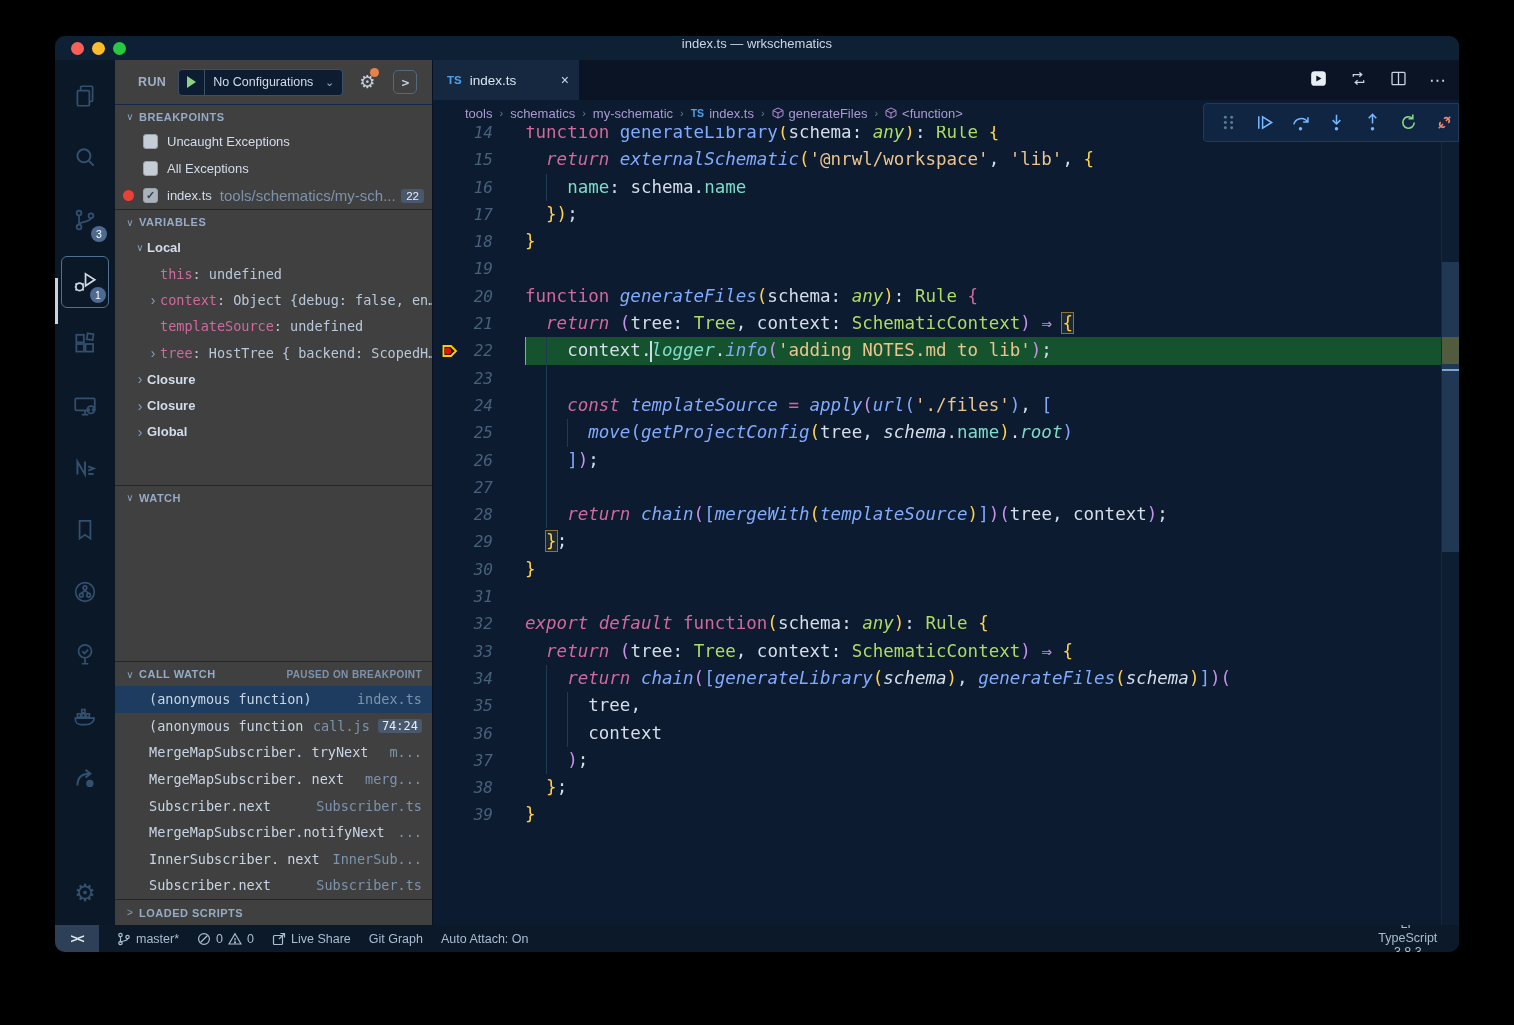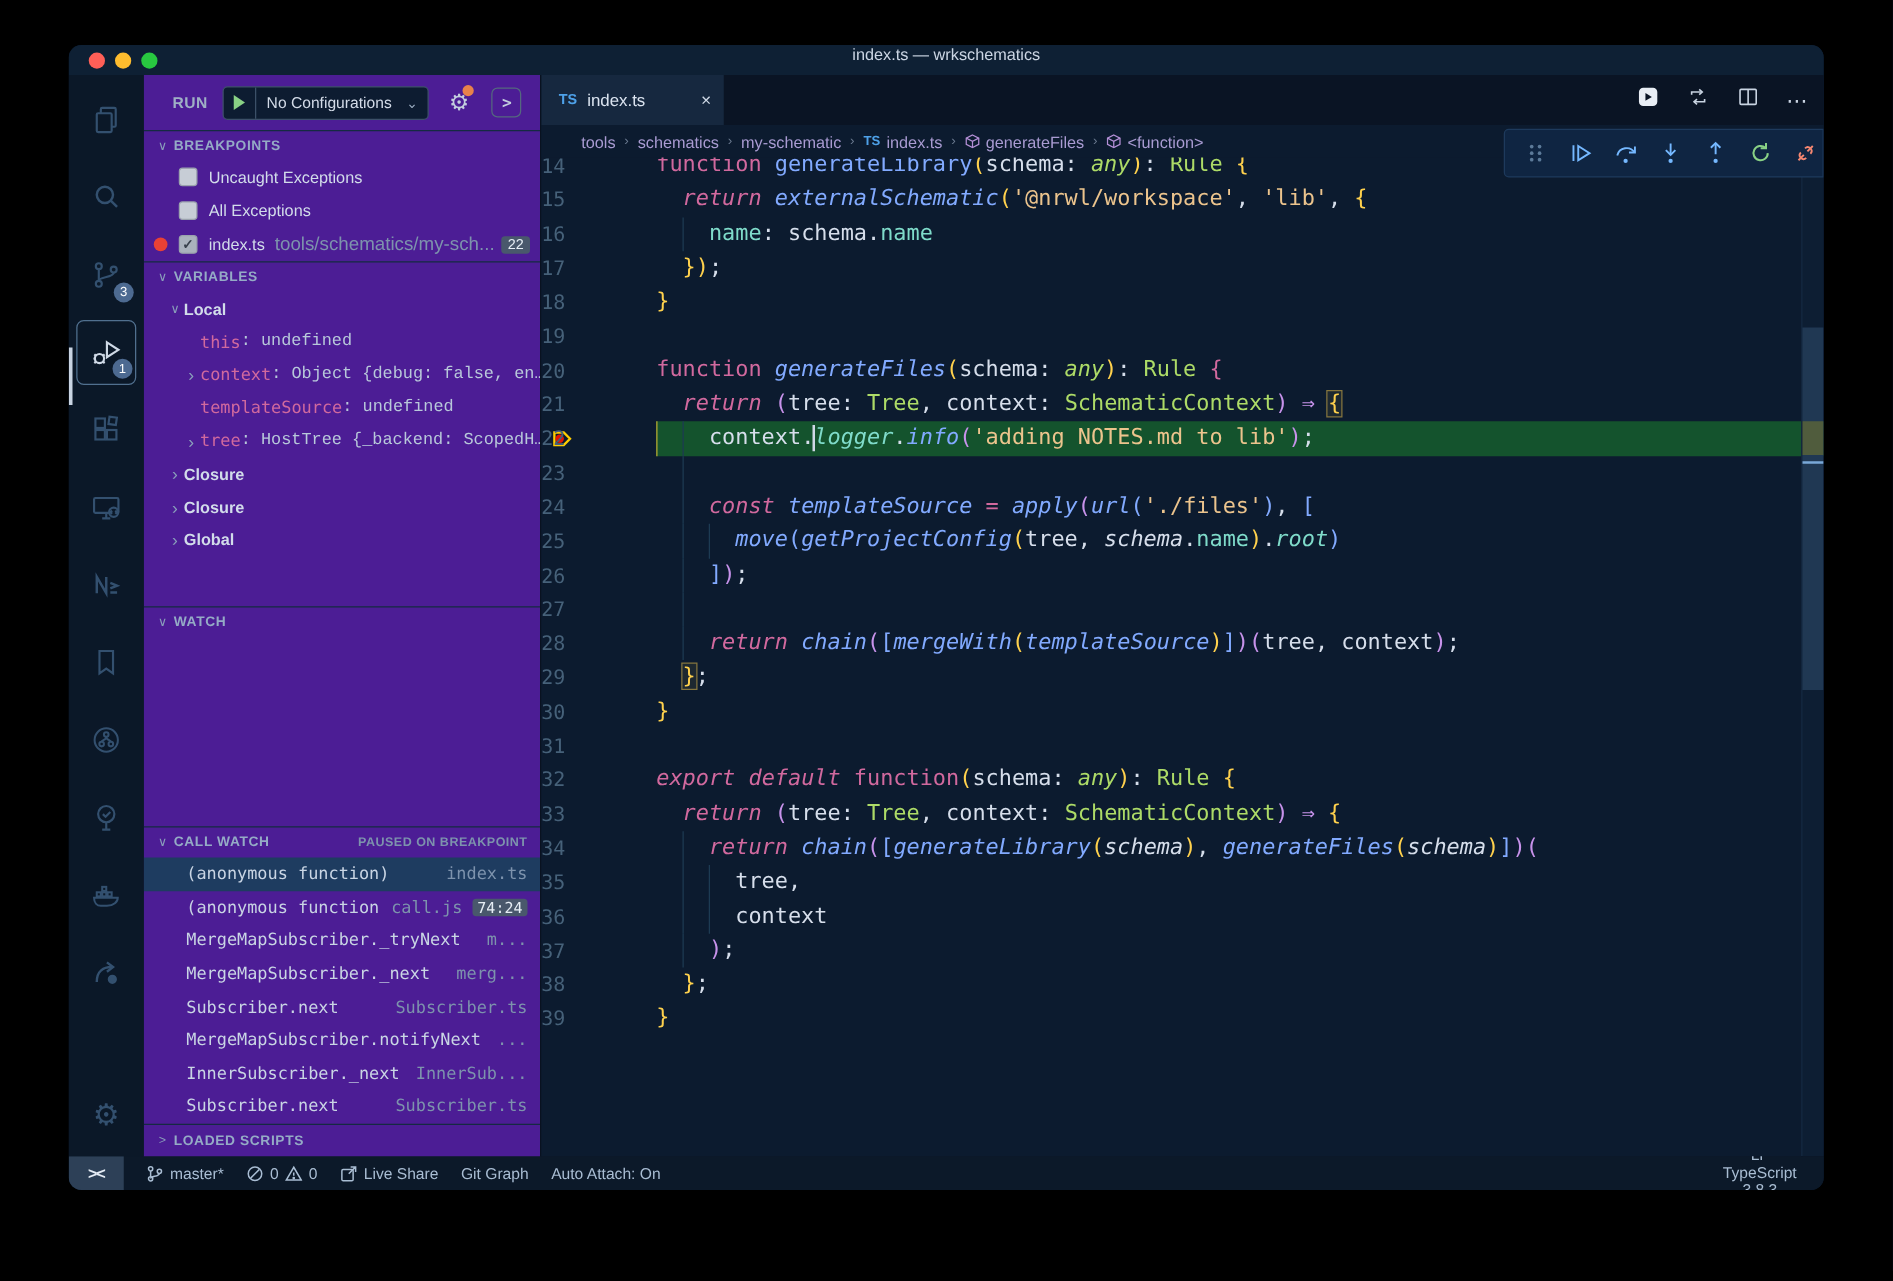--- a/index.html
+++ b/index.html
@@ -23,21 +23,21 @@
   .ab-item { position:relative; width:48px; height:52px; display:flex; align-items:center; justify-content:center; color:#33506f; margin-top:10px; }
   .ab-item svg { width:26px; height:26px; }
   .ab-item.active { color:#cfd9e6; border:1px solid #51708f; border-radius:6px; }
   .ab-badge { position:absolute; right:2px; bottom:4px; min-width:16px; height:16px; border-radius:8px;
               background:#4d6a91; color:#fff; font-size:10.5px; display:flex; align-items:center; justify-content:center; padding:0 3px; }
   .active-strip { position:absolute; left:0; top:218px; width:3px; height:46px; background:#c9d4e2; }
   .ab-bottom { margin-top:auto; margin-bottom:6px; }
   .gear-glyph { font-size:24px; line-height:1; }
 
   
-  .sidebar { width:317px; background:#4c1d95; display:flex; flex-direction:column; color:#c6d2e2; overflow:hidden; }
+  .sidebar { width:317px; background:#404040; display:flex; flex-direction:column; color:#c6d2e2; overflow:hidden; }
   .run-row { height:44px; display:flex; align-items:center; padding-left:23px; }
   .run-label { font-size:12.5px; font-weight:bold; letter-spacing:.4px; color:#9fb0c5; }
   .config-dd { margin-left:12px; width:165px; height:27px; border:1px solid #3c5068; border-radius:4px;
                display:flex; align-items:center; background:#0d1c31; }
   .play-tri { width:0; height:0; border-left:9px solid #89d185; border-top:6px solid transparent; border-bottom:6px solid transparent; margin:0 8px; }
   .dd-sep { width:1px; height:100%; background:#3c5068; }
   .dd-label { flex:1; font-size:12.5px; color:#d3dbe8; padding-left:8px; white-space:nowrap; overflow:hidden; }
   .dd-chev { color:#9fb0c5; font-size:11px; padding:0 8px; }
   .gear-wrap { position:relative; margin-left:16px; color:#c3cede; font-size:18px; }
   .gear-dot { position:absolute; right:-4px; top:-3px; width:9px; height:9px; border-radius:50%; background:#e8824a; }
@@ -59,21 +59,21 @@
   .cbx.checked { background:#aab2bd; }
   .bp-label { color:#d2dcea; white-space:nowrap; }
   .bp-detail { color:#7d93ad; font-size:15px; margin-left:8px; white-space:nowrap; overflow:hidden; flex:1; }
   .pill { background:#49586c; color:#e6edf5; border-radius:3px; font-size:11.5px; padding:1px 5px; margin-right:8px; flex:none; }
 
   .var-list { height:251px; flex:none; font-family:"DejaVu Sans Mono",monospace; font-size:13.5px; }
   .var-row { height:26.4px; display:flex; align-items:center; }
   .var-row .chev { width:14px; font-size:10px; color:#8aa0bb; text-align:center; flex:none; font-family:"Liberation Sans",sans-serif; }
   .scope-label { font-family:"Liberation Sans",sans-serif; font-size:13px; font-weight:bold; color:#d2dcea; }
   .var-name { color:#d1699e; }
-  .var-val { color:#b8c8da; white-space:nowrap; overflow:hidden;font-family:Liberation Mono, monospace; }
+  .var-val { color:#b8c8da; white-space:nowrap; overflow:hidden; }
 
   .cs-list { height:213px; flex:none; font-family:"DejaVu Sans Mono",monospace; font-size:13.5px; }
   .cs-row { height:26.6px; display:flex; align-items:center; padding:0 10px 0 34px; }
   .cs-row.selected { background:#1e3c60; }
   .cs-fn { color:#c9d5e4; white-space:nowrap; overflow:hidden; }
   .cs-file { margin-left:auto; color:#7d93ad; white-space:nowrap; padding-left:10px; }
   .cs-badge { background:#49586c; color:#e6edf5; border-radius:3px; font-size:12px; padding:0 4px; margin-left:8px; flex:none; }
 
   
   .editorcol { position:relative; flex:1; background:#0c1b2f; border-left:1px solid #091220; overflow:hidden; }
@@ -89,21 +89,21 @@
   .breadcrumbs { height:26px; display:flex; align-items:center; padding-left:32px; font-size:13px; color:#a99bd2; background:#0c1b2f; }
   .bc-item { display:flex; align-items:center; }
   .bc-sep { color:#6b7a90; margin:0 7px; font-size:11px; }
   .bc-ts { color:#4ea1e8; font-weight:bold; font-size:10.5px; margin-right:5px; }
   .bc-cube { margin-right:5px; display:flex; }
 
   .codearea { position:absolute; left:0; right:0; top:66px; bottom:0; overflow:hidden; }
   .code-lines { margin-top:-7px; }
   .code-line { display:flex; height:27.3px; line-height:27.3px; font-family:"DejaVu Sans Mono",monospace; font-size:17.5px; position:relative; }
   .gutter { width:92px; flex:none; position:relative; }
-  .num { position:absolute; right:32px; top:0; width:60px; text-align:left; color:#466179; font-size:16px; }
+  .num { position:absolute; right:32px; top:0; width:60px; text-align:right; color:#466179; font-size:16px;font-style:italic; }
   .bp-arrow { position:absolute; left:8px; top:4px; }
   .content { flex:1; white-space:pre; position:relative; }
   .code-line.current .content { background:#14532d; }
   .code-line.current .content::before { content:""; position:absolute; left:0; top:0; bottom:0; width:1px; background:#b8a832; }
   .guide { position:absolute; top:0; bottom:0; width:1px; background:#1d3b53; }
   .tk-wh{color:#d6deeb}.tk-whi{color:#d6deeb;font-style:italic}
   .tk-pk{color:#d1699e}.tk-pki{color:#d1699e;font-style:italic}
   .tk-fn{color:#82aaff}.tk-fni{color:#82aaff;font-style:italic}
   .tk-ty{color:#addb67}.tk-tyi{color:#addb67;font-style:italic}
   .tk-st{color:#ecc48d}

